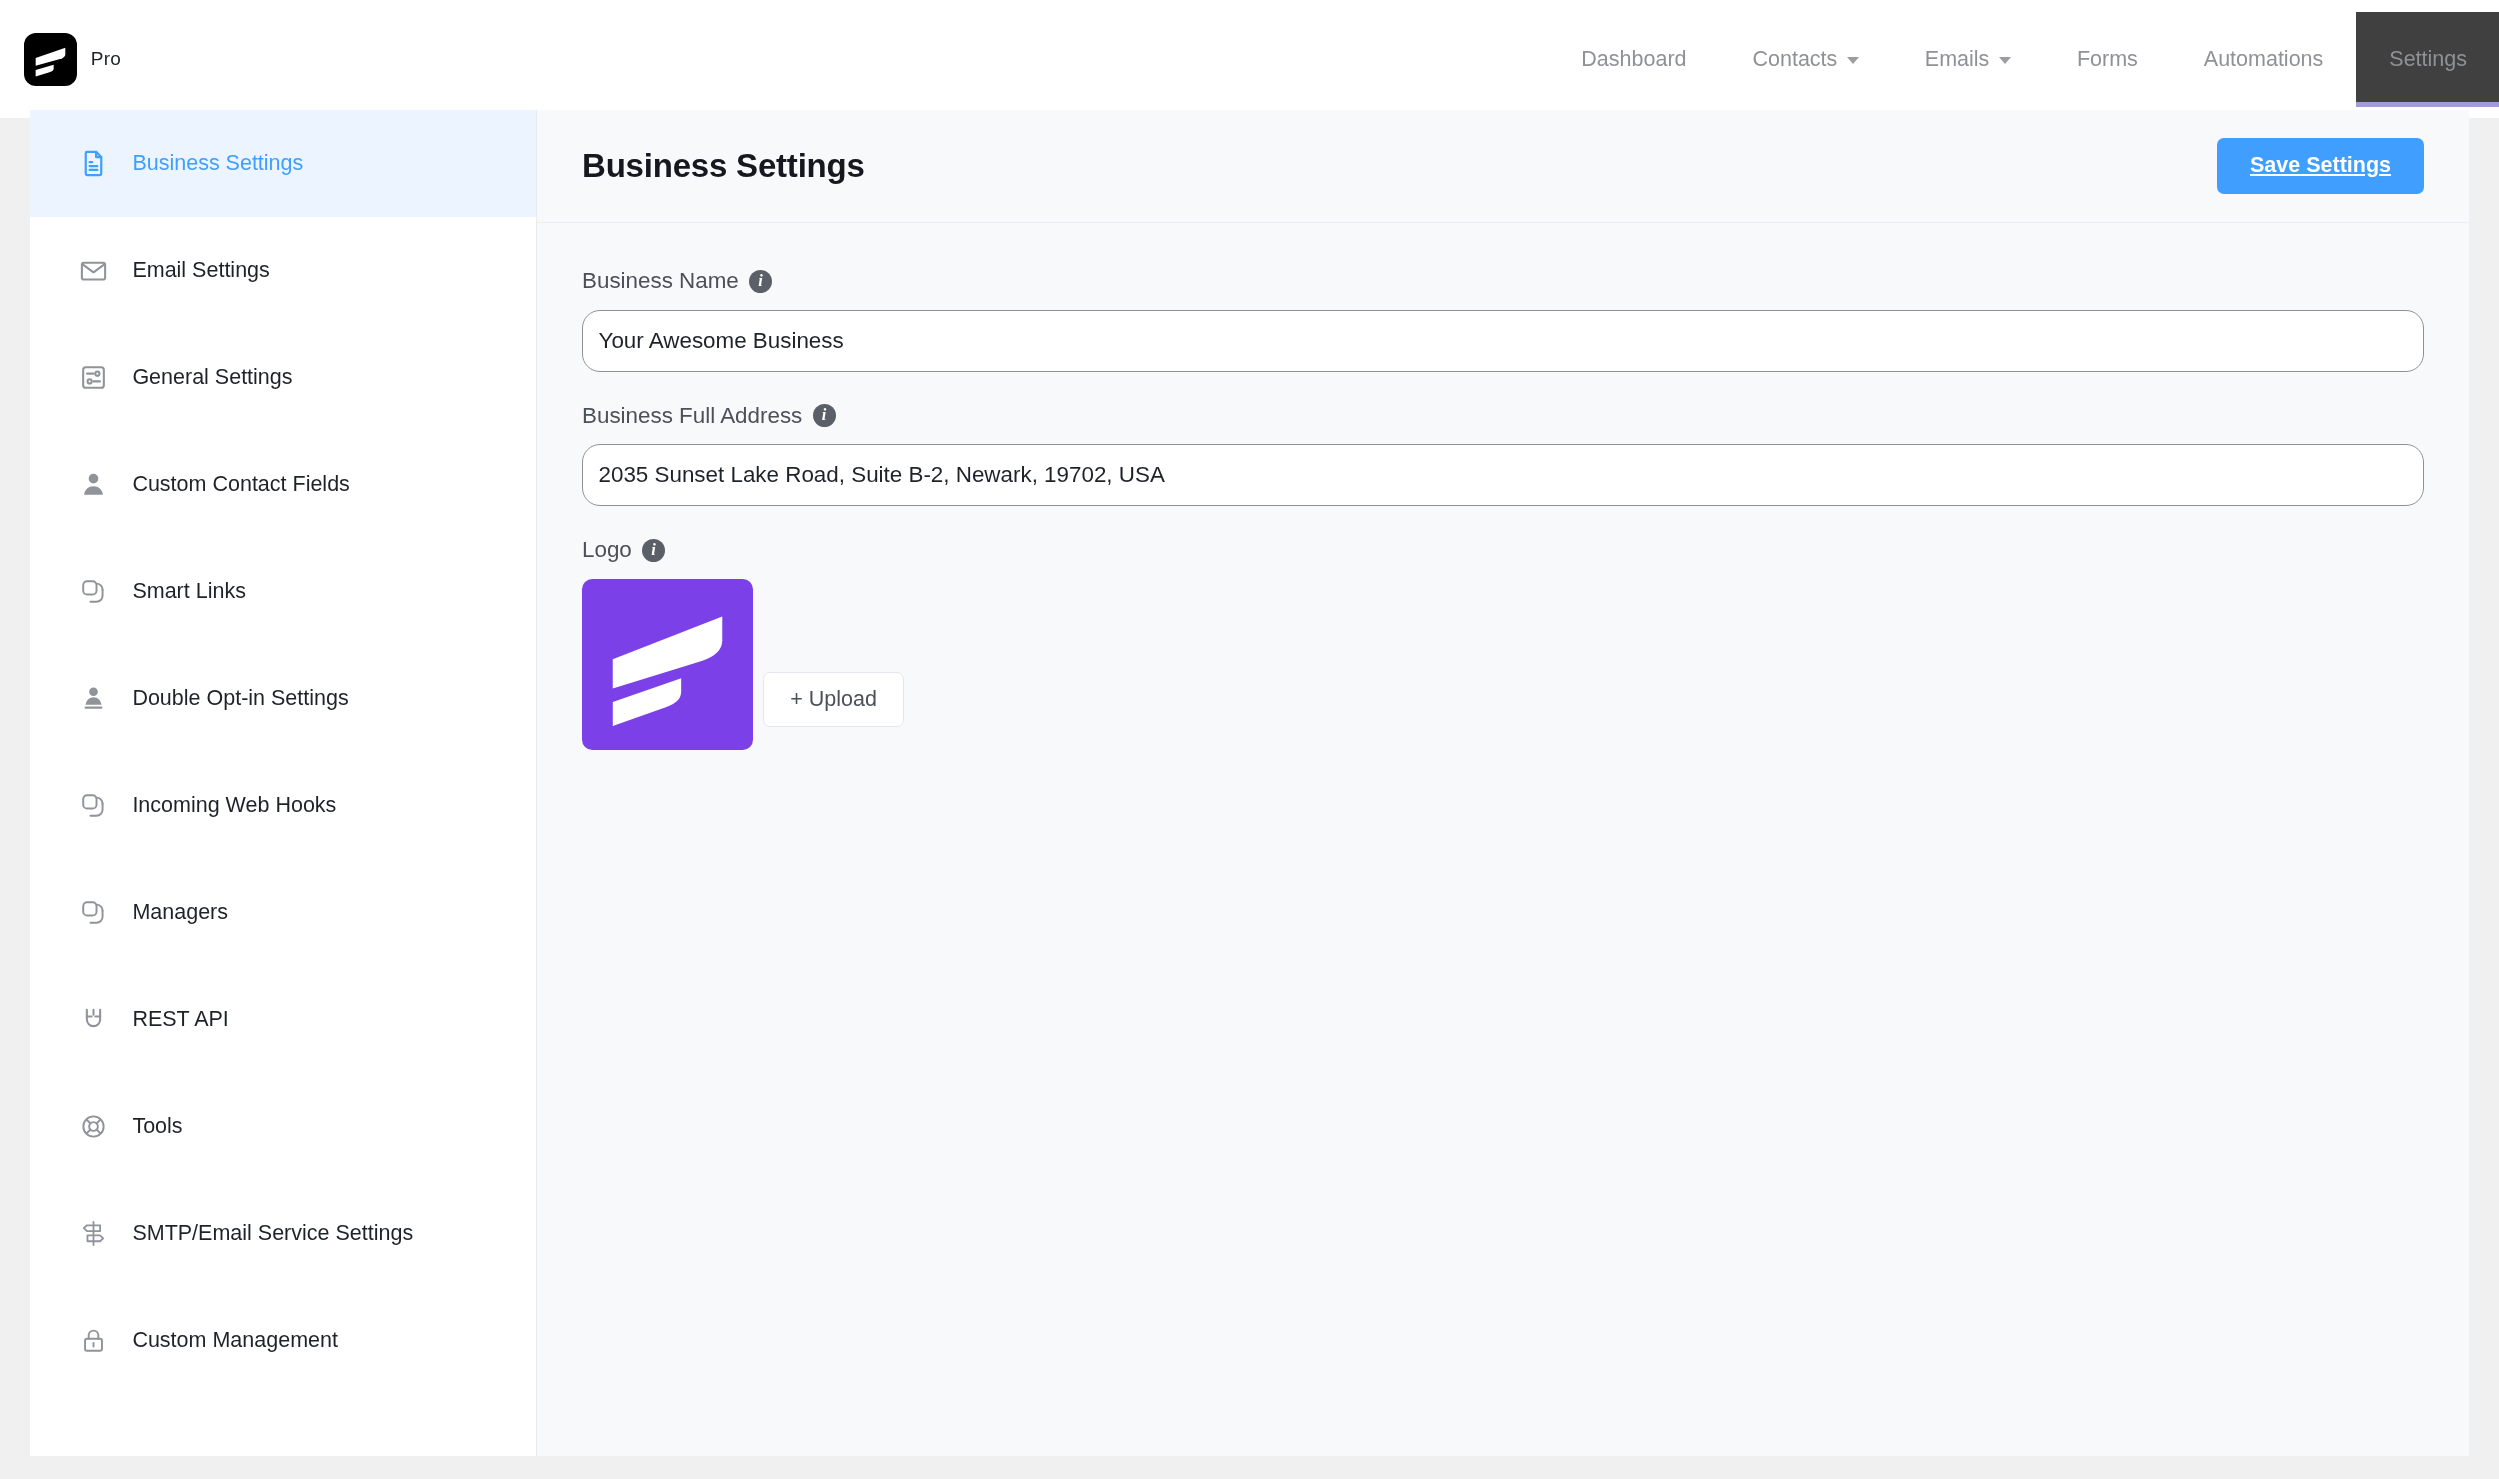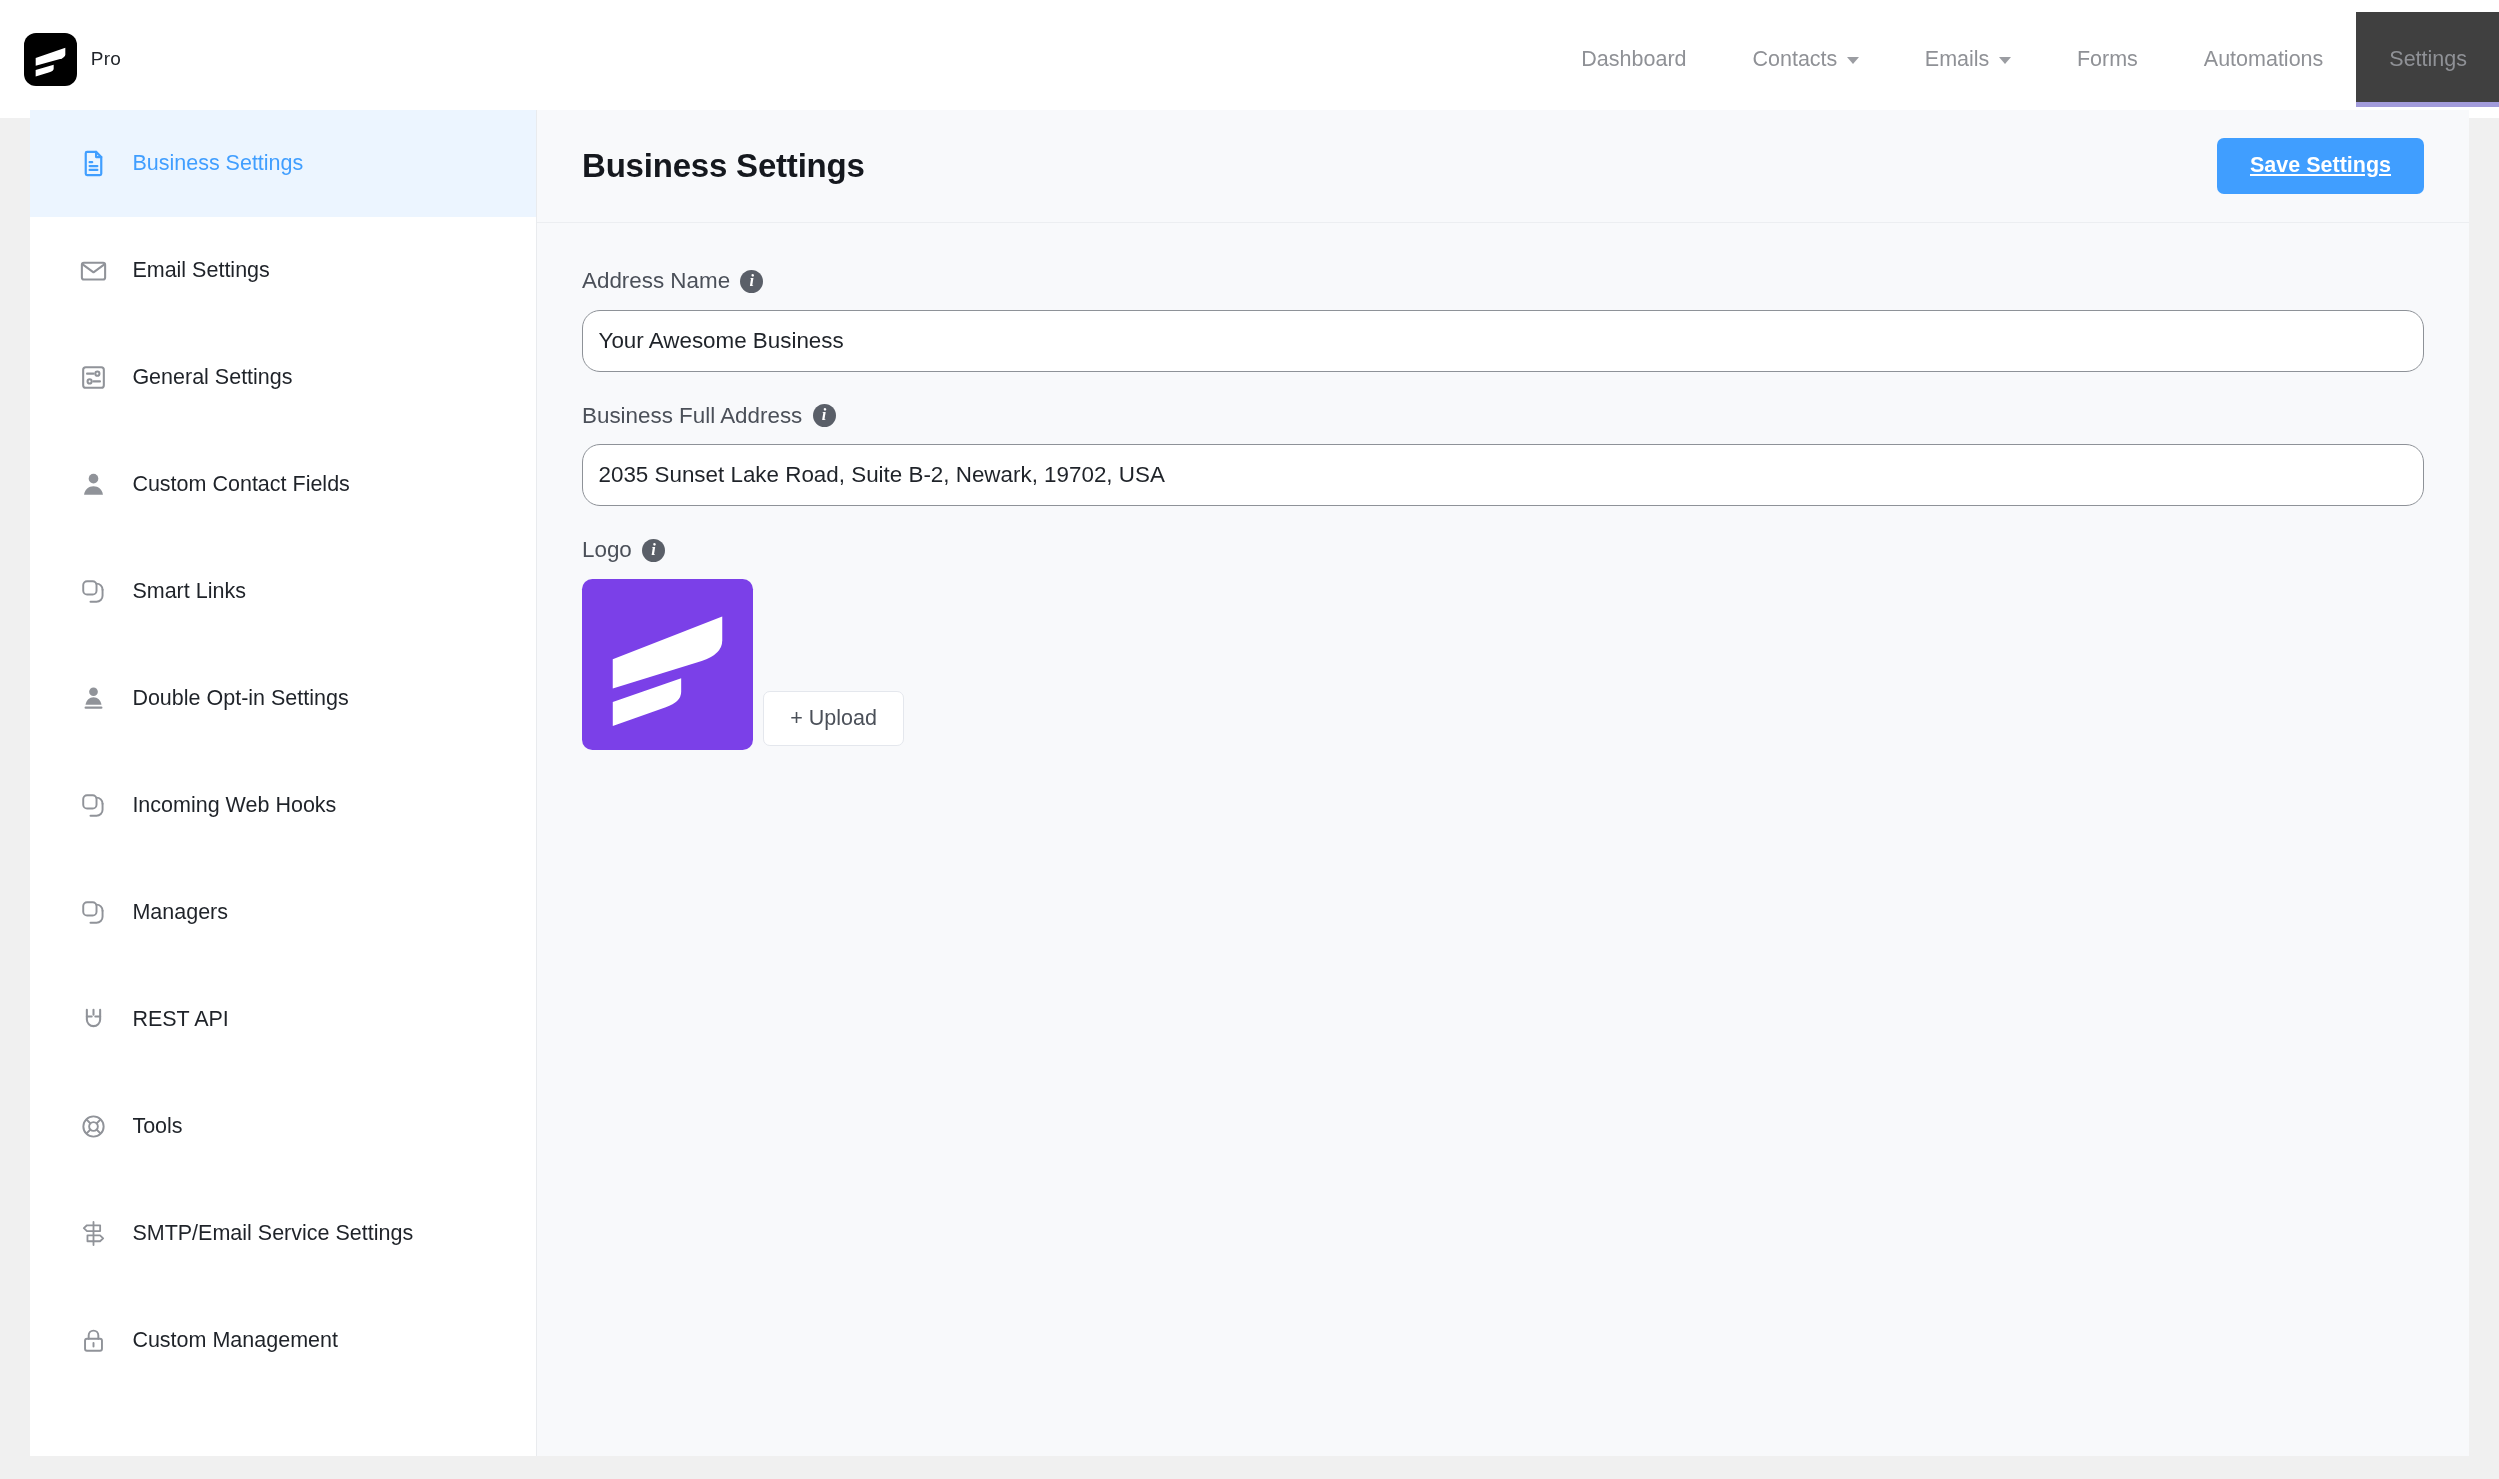--- a/index.html
+++ b/index.html
@@ -194,21 +194,21 @@
   .btn-upload {
     background: #ffffff;
     border: 1.7px solid #e4e7ed;
     border-radius: 6.9px;
     font-family: inherit;
     font-size: 21.5px;
     color: #4b5059;
     padding: 15.5px 26px;
     cursor: pointer;
     line-height: 1;
-    margin-bottom: 4px;
+    margin-bottom: 23px;
   }
 </style>
 </head>
 <body>
 
 <div class="topbar">
 
   <div class="brand">
     <div class="brand-mark">
       <svg viewBox="0 0 100 100" width="53" height="53" aria-hidden="true">
@@ -391,21 +391,21 @@
 
     <div class="main-head">
       <div class="main-title">Business Settings</div>
       <button class="btn-save">Save Settings</button>
     </div>
 
     <div class="main-body">
 
       <div class="field">
         <div class="field-label">
-          <span>Address Name</span>
+          <span>Business Name</span>
           <span class="info-ico">i</span>
         </div>
         <input class="text-input" type="text" value="Your Awesome Business" style="">
       </div>
 
       <div class="field">
         <div class="field-label">
           <span>Business Full Address</span>
           <span class="info-ico">i</span>
         </div>

